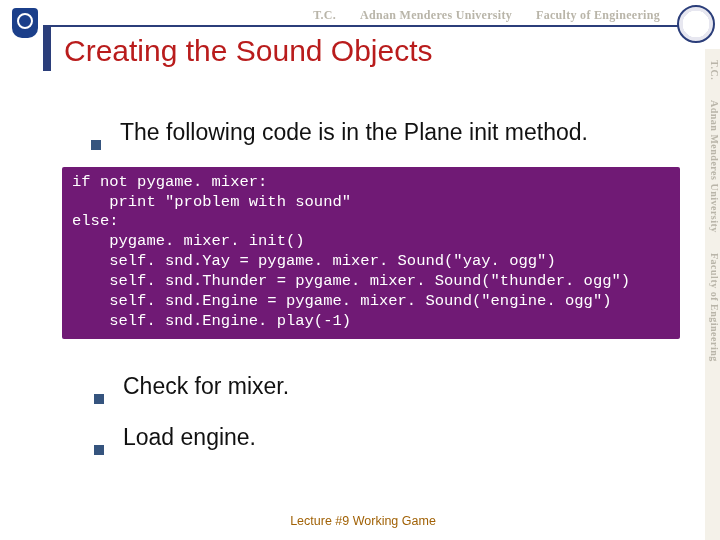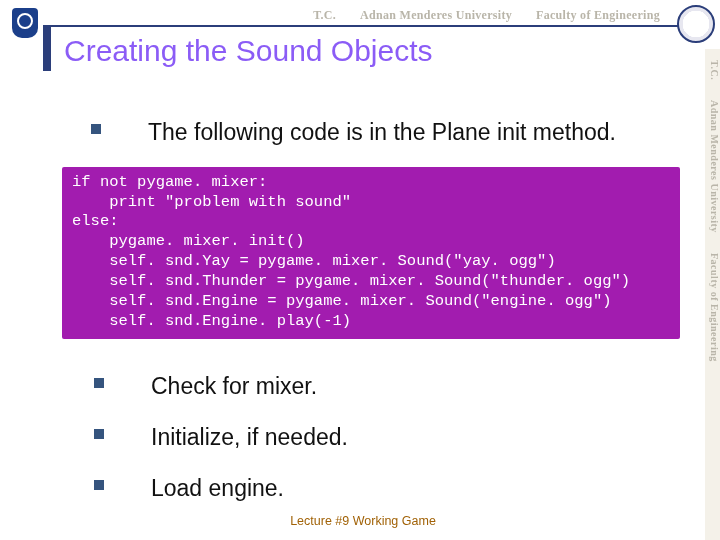--- a/index.html
+++ b/index.html
@@ -65,21 +65,21 @@
     position: absolute;
     top: 24px; left: 40px;
     width: 8px; height: 44px;
     background: #2b3e7a;
   }
   h1.title {
     position: absolute;
     top: 28px; left: 58px;
     font-size: 30px;
     font-weight: normal;
-    color: #8b5cf6;
+    color: #b91c1c;
   }
   .right-band {
     position: absolute;
     top: 46px; right: 0;
     bottom: 0;
     width: 18px;
     background: linear-gradient(#f4f1e9, #f4f1e9);
     color: #b9b5a9;
     font-family: Georgia, 'Times New Roman', serif;
     font-size: 10px;
@@ -92,39 +92,38 @@
     padding-top: 8px;
     letter-spacing: 0.5px;
   }
   .right-band span { margin-bottom: 14px; white-space: nowrap; }
   .content {
     position: absolute;
     top: 100px; left: 56px; right: 40px;
   }
   .bullet-row {
     display: flex;
-    align-items: flex-start;
+    align-items: flex-end;
     margin: 6px 0 10px 26px;
-    gap: 28px;
   }
   .bullet-sq {
     width: 10px; height: 10px;
     background: #35547e;
     margin-top: 9px;
     margin-right: 16px;
     flex: 0 0 auto;
   }
   .bullet-text {
     font-size: 23px;
     color: #111;
     line-height: 1.25;
   }
   .code-block {
     margin: 14px 0 18px 0;
-    background: #a21caf;
+    background: #701a75;
     color: #ffffff;
     font-family: "Courier New", Courier, monospace;
     font-size: 15.5px;
     line-height: 1.28;
     padding: 6px 10px 8px 10px;
     white-space: pre;
     border-radius: 2px;
   }
   .lower-bullets { margin-top: 4px; }
   .footer {
@@ -175,23 +174,19 @@
     self. snd.Engine = pygame. mixer. Sound("engine. ogg")
     self. snd.Engine. play(-1)</div>
 
   <div class="lower-bullets">
     <div class="bullet-row">
       <div class="bullet-sq"></div>
       <div class="bullet-text">Check for mixer.</div>
     </div>
     <div class="bullet-row">
       <div class="bullet-sq"></div>
-      <div class="bullet-text">Initialize, if needed.</div>
-    </div>
-    <div class="bullet-row">
-      <div class="bullet-sq"></div>
       <div class="bullet-text">Load engine.</div>
     </div>
   </div>
 
 </div>
 
 <div class="footer">Lecture #9 Working Game</div>
 
 </body></html>

